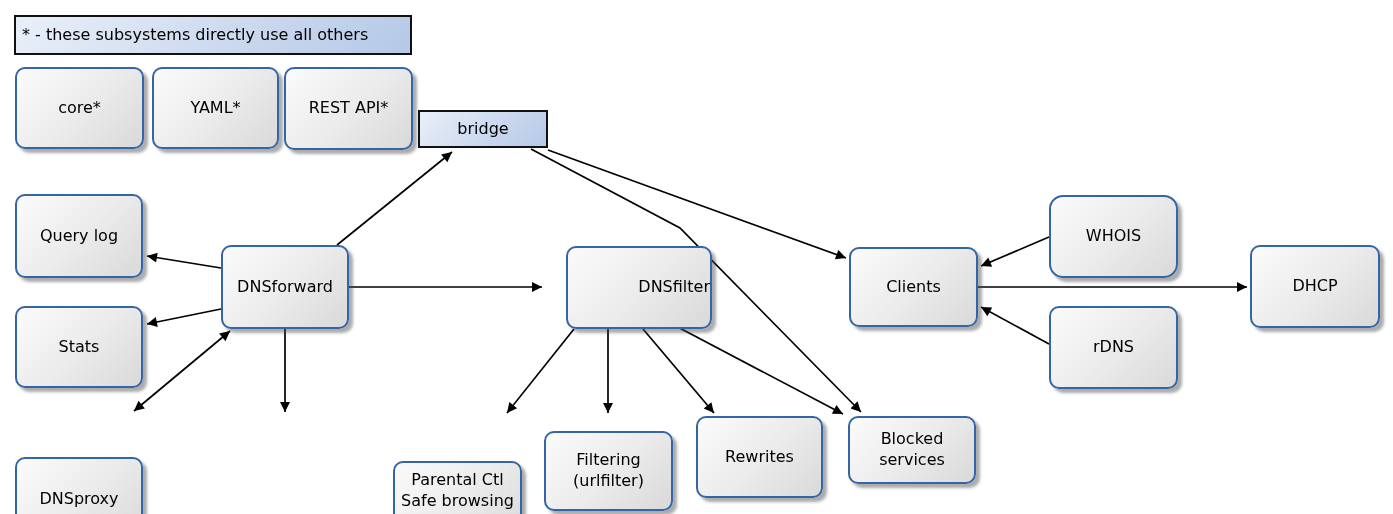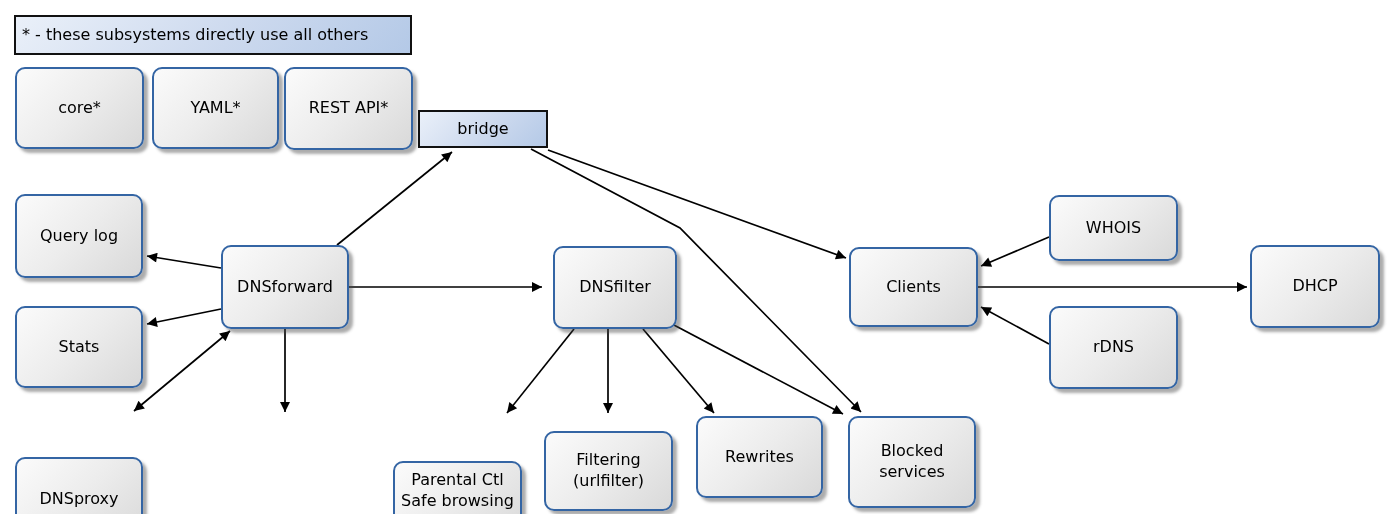--- a/index.html
+++ b/index.html
@@ -110,43 +110,43 @@
     <span>DNSforward</span>
   </div>
 
 
   <div class="node gray" style="left: 393px; top: 416px; width: 129px; height: 81px; margin-top: 45px;">
     <span>Parental Ctl
 Safe browsing
 Safe search</span>
   </div>
 
-  <div class="node gray" style="left: 553px; top: 246px; width: 124px; height: 83px;">
+  <div class="node gray" style="left: 566px; top: 246px; width: 146px; height: 83px; justify-content: flex-end;">
     <span>DNSfilter</span>
   </div>
 
   <div class="node gray" style="left: 544px; top: 416px; width: 129px; height: 80px; margin-top: 15px;">
     <span>Filtering
 (urlfilter)</span>
   </div>
 
   <div class="node gray" style="left: 696px; top: 416px; width: 127px; height: 82px;">
     <span>Rewrites</span>
   </div>
 
-  <div class="node gray" style="left: 848px; top: 416px; width: 128px; height: 92px;">
+  <div class="node gray" style="left: 848px; top: 416px; width: 128px; height: 68px;">
     <span>Blocked
 services</span>
   </div>
 
   <div class="node gray" style="left: 849px; top: 247px; width: 129px; height: 80px;">
     <span>Clients</span>
   </div>
 
-  <div class="node gray" style="left: 1049px; top: 195px; width: 129px; height: 66px;">
+  <div class="node gray" style="left: 1049px; top: 195px; width: 129px; height: 83px; border-radius: 14px;">
     <span>WHOIS</span>
   </div>
 
   <div class="node gray" style="left: 1049px; top: 306px; width: 129px; height: 83px;">
     <span>rDNS</span>
   </div>
 
   <div class="node gray" style="left: 1250px; top: 245px; width: 130px; height: 83px;">
     <span>DHCP</span>
   </div>

